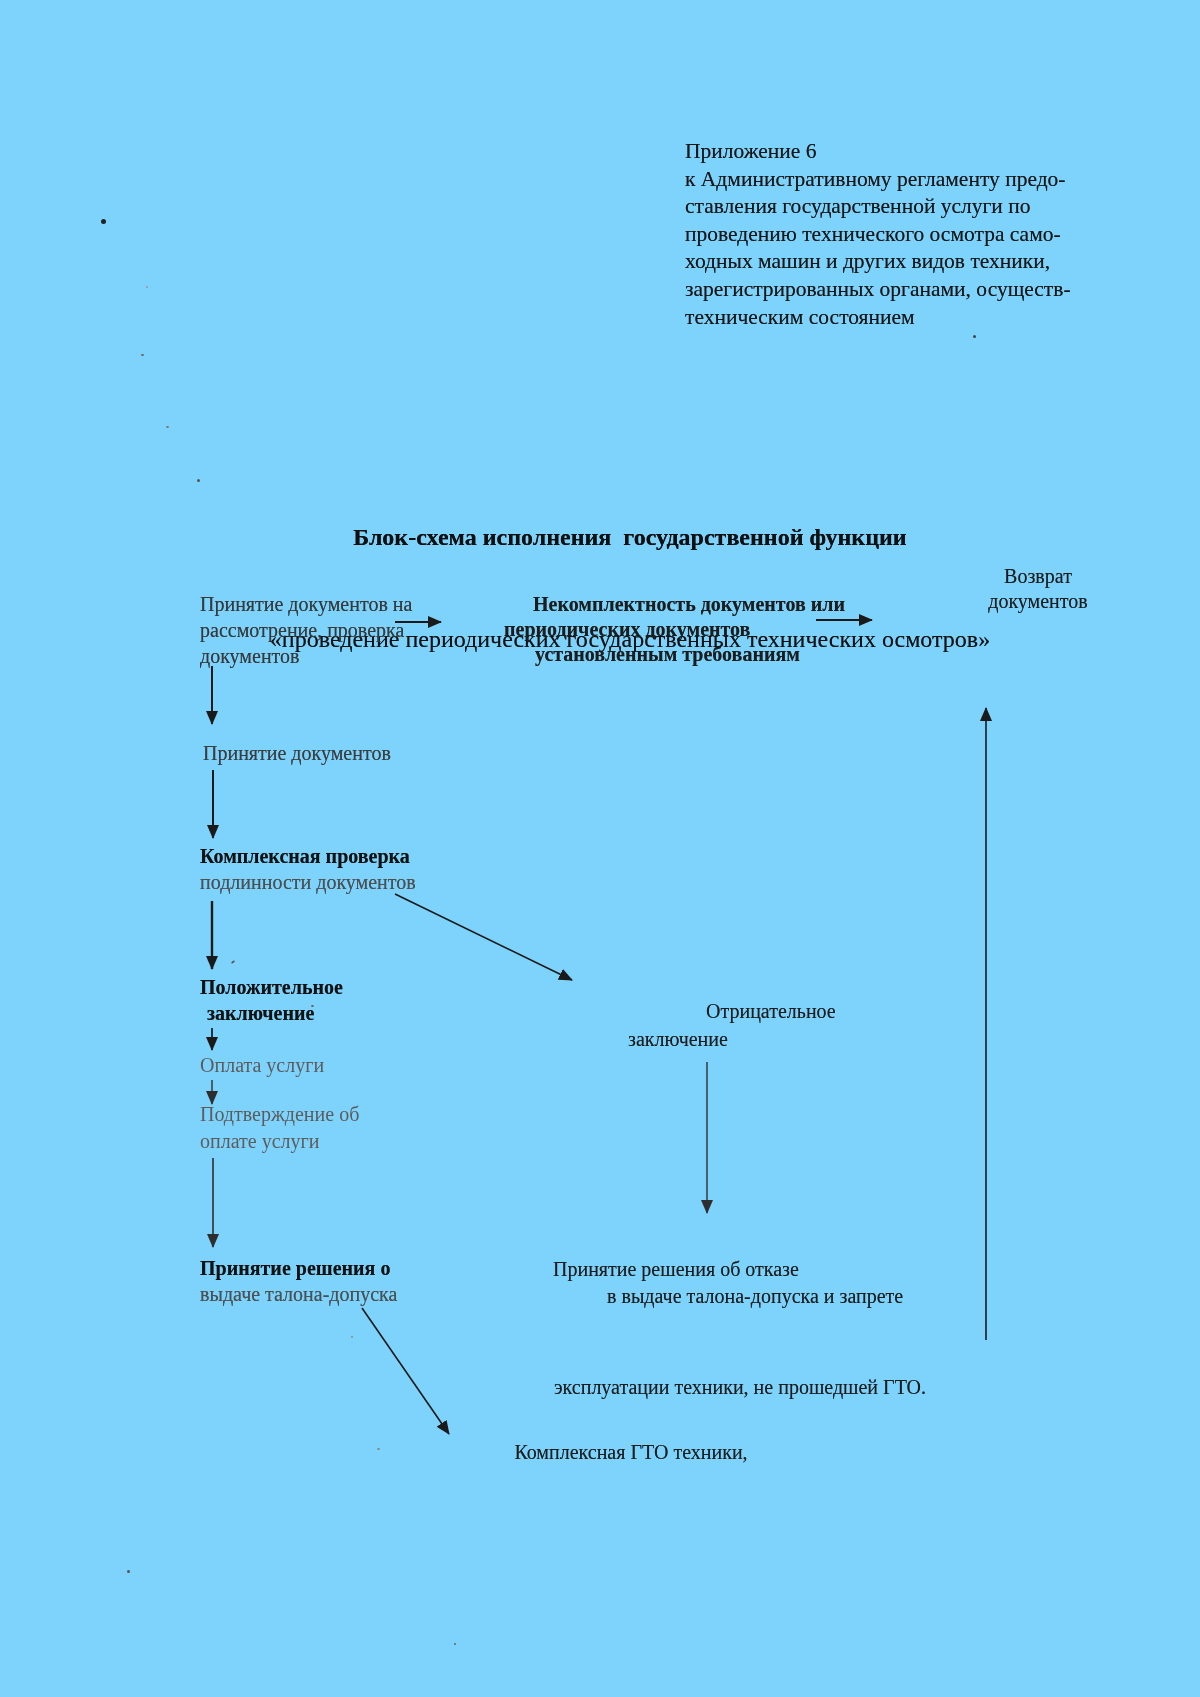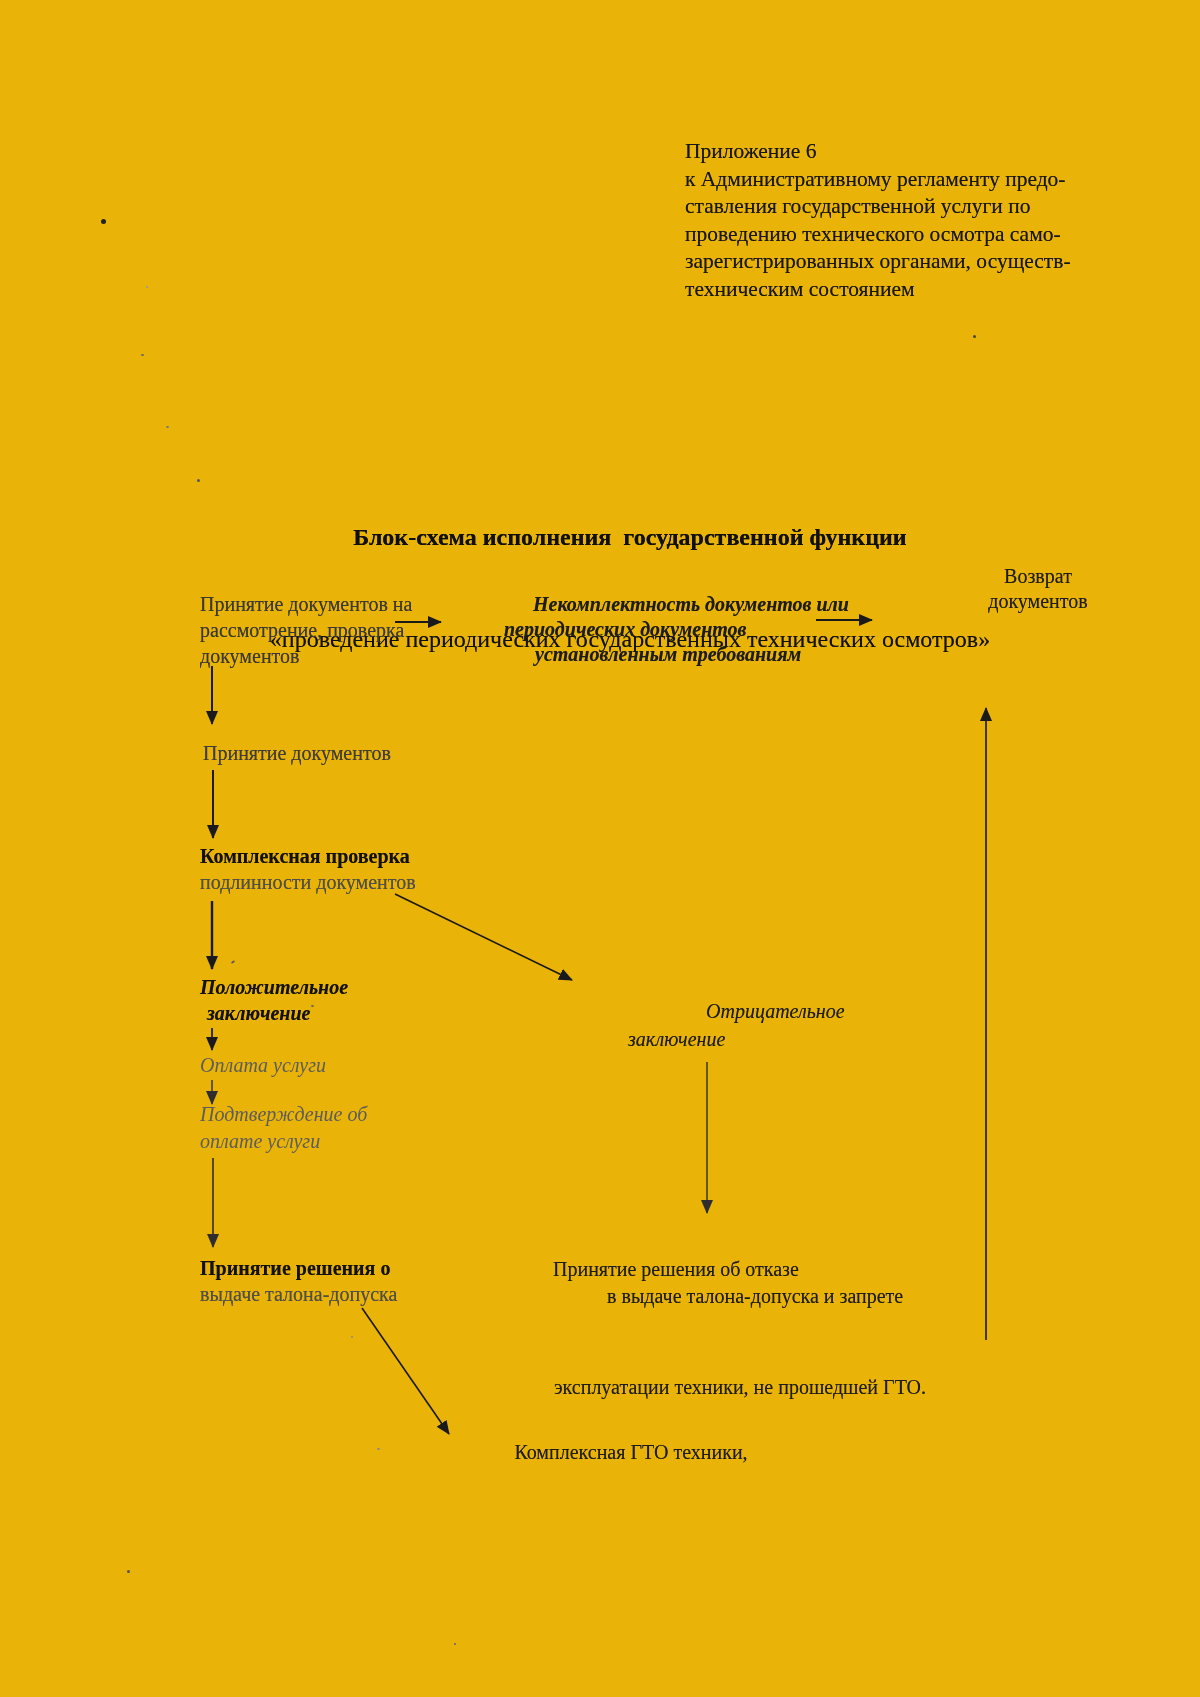--- a/index.html
+++ b/index.html
@@ -1,20 +1,20 @@
 <!DOCTYPE html>
 <html lang="ru"><head>
 <meta charset="utf-8">
 <style>
   html, body { margin:0; padding:0; background:#e8e8e8; }
   .page {
     position:relative;
     width:1200px; height:1697px;
     margin:0 auto;
-    background:#eab308;
+    background:#7dd3fc;
     font-family:"Liberation Serif","DejaVu Serif",serif;
     color:#1c1c1c;
     overflow:hidden;
   }
   .txt { position:absolute; white-space:nowrap; }
   .header-note {
     position:absolute; left:685px; top:138px;
     font-size:21.5px; line-height:27.6px; color:#161616;
     text-shadow:0 0 .4px rgba(0,0,0,.55);
   }
@@ -23,36 +23,37 @@
     text-align:center; font-size:24px; line-height:34px;
     white-space:pre-wrap; color:#101010;
   }
   .doc-title .t1 { font-weight:bold; text-shadow:0 0 .5px rgba(0,0,0,.8); }
   .doc-title .t2 { text-shadow:0 0 .4px rgba(0,0,0,.5); }
   .node { font-size:20px; line-height:26px; }
   .sc { text-shadow:0 0 .4px rgba(0,0,0,.45); }   
   .faded { color:#4f4f4f; }
   .faded2 { color:#5c5c5c; }
   .b { font-weight:bold; color:#111; }
-  .i { font-style:italic; }
+  .i { }
   .semi { font-weight:600; }
   .center { text-align:center; white-space:normal; }
   svg.arrows { position:absolute; left:0; top:0; z-index:3; }
   .speck { position:absolute; border-radius:50%; background:#333; }
 </style>
 </head>
 <body>
 
 <div class="page">
 
   <div class="header-note">
     <div>Приложение 6</div>
     <div>к Административному регламенту предо-</div>
     <div>ставления государственной услуги по</div>
     <div>проведению технического осмотра само-</div>
+    <div>ходных машин и других видов техники,</div>
     <div>зарегистрированных органами, осуществ-</div>
     <div>техническим состоянием</div>
   </div>
 
   <div class="doc-title">
     <div class="t1">Блок-схема исполнения  государственной функции</div>
     <div class="t2">«проведение периодических государственных технических осмотров»</div>
   </div>
 
   <div class="txt node sc" style="left:200px; top:591px; color:#383838;">

